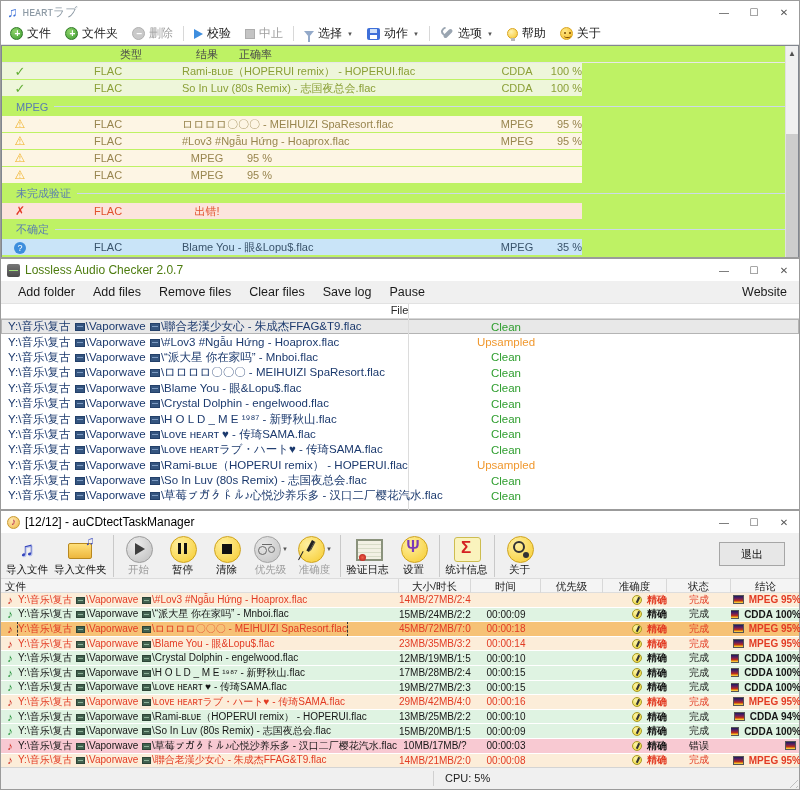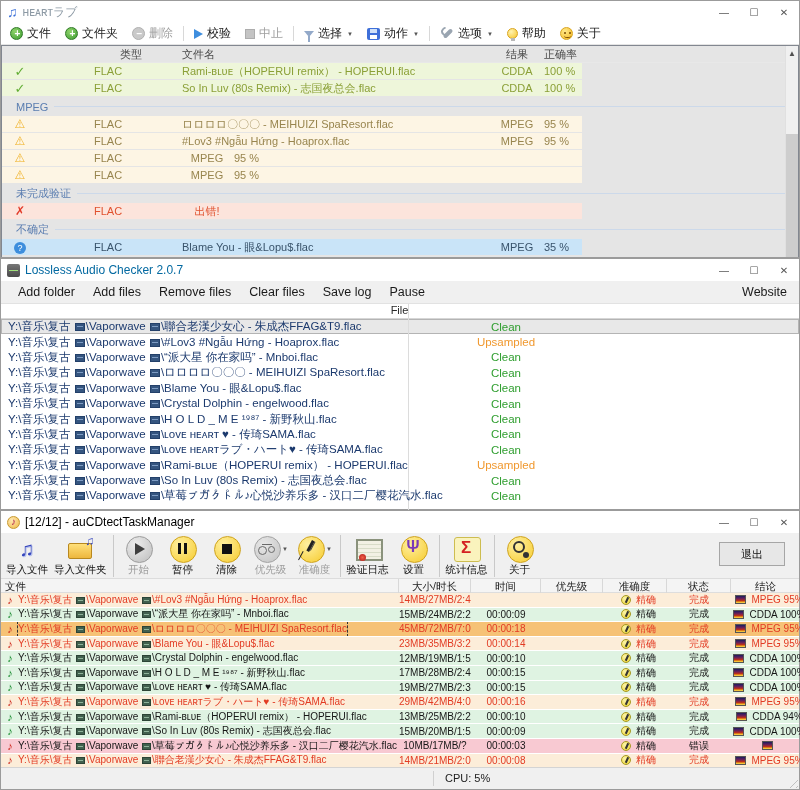--- a/index.html
+++ b/index.html
@@ -8,21 +8,21 @@
 
   .win { position:absolute; left:0; width:800px; background:#fff; border:1px solid #9b9b9b; }
   .win1 { top:0; height:258px; }
   .win2 { top:258px; height:252px; }
   .win3 { top:510px; height:280px; }
 
   
   .titlebar { height:22px; display:flex; align-items:center; background:#fff; padding-left:6px; font-size:12px; position:relative; }
   .titlebar .ttl { margin-left:5px; }
   .win1 .ttl { color:#8d9aa5; }
-  .win2 .ttl { color:#0369a1; }
+  .win2 .ttl { color:#4d7c0f; }
   .win3 .ttl { color:#000; }
   .wctl { position:absolute; right:0; top:0; height:22px; display:flex; }
   .wbtn { width:30px; height:22px; display:flex; align-items:center; justify-content:center; font-size:10px; color:#555; }
 
   .ticon-note { color:#3a6fd8; font-size:14px; line-height:14px; }
   .ticon-lac { width:13px; height:13px; background:linear-gradient(#777,#4a4a4a); border-radius:2px; position:relative; }
   .ticon-lac::after { content:""; position:absolute; left:2px; top:6px; width:9px; height:3px; border-top:1px solid #9fe07a; }
   .ticon-aucd { width:13px; height:13px; border-radius:50%; background:radial-gradient(circle at 35% 30%,#ffe9b0,#f0b84a); border:1px solid #c89a30; position:relative; }
   .ticon-aucd::after { content:"♪"; position:absolute; left:3px; top:-1px; font-size:10px; color:#b02050; }
 
@@ -47,28 +47,28 @@
   .ic.save::after { content:""; position:absolute; left:3px; bottom:1px; width:7px; height:4px; background:#fff; }
   .ic.wrench { width:14px; height:13px; }
   .ic.wrench::before { content:""; position:absolute; left:6px; top:1px; width:4px; height:11px; background:#9aa5b1; border-radius:2px; transform:rotate(45deg); }
   .ic.wrench::after { content:""; position:absolute; left:1px; top:0; width:5px; height:5px; border:2px solid #9aa5b1; border-radius:50%; border-top-color:transparent; transform:rotate(45deg); }
   .ic.bulb { width:11px; height:11px; border-radius:50%; background:radial-gradient(circle at 35% 30%,#fff3b0,#f7c52c); border:1px solid #d9a41e; }
   .ic.bulb::after { content:""; position:absolute; left:3px; bottom:-3px; width:4px; height:3px; background:#b9b9b9; }
   .ic.smiley { width:13px; height:13px; border-radius:50%; background:radial-gradient(circle at 35% 30%,#ffe98a,#f5b81f); border:1px solid #d9a41e; }
   .ic.smiley::before { content:""; position:absolute; left:3px; top:4px; width:2px; height:2px; border-radius:50%; background:#7a4a00; box-shadow:5px 0 0 #7a4a00; }
   .ic.smiley::after { content:""; position:absolute; left:3px; top:5px; width:7px; height:4px; border-bottom:1px solid #7a4a00; border-radius:50%; }
 
-  .table1 { position:absolute; left:0; top:44px; right:0; bottom:0; border:1px solid #828790; border-bottom:none; background:#e5e5e5; overflow:hidden; }
+  .table1 { position:absolute; left:0; top:44px; right:0; bottom:0; border:1px solid #828790; border-bottom:none; background:#bef264; overflow:hidden; }
   .t1head { display:flex; height:17px; align-items:center; font-size:11px; color:#4a4a4a; border-bottom:1px solid #e8e8e8; }
   .t1c-icon { flex:0 0 36px; text-align:center; }
   .t1c-type { flex:0 0 142px; padding-left:56px; }
   .t1head .t1c-type { padding-left:82px; }
   .t1c-name { flex:0 0 310px; padding-left:2px; overflow:hidden; white-space:nowrap; }
   .t1c-result { flex:0 0 54px; text-align:center; }
-  .t1c-rate { flex:0 0 38px; text-align:left; }
+  .t1c-rate { flex:0 0 38px; text-align:right; }
   .t1row { display:flex; width:580px; height:16px; margin-bottom:1px; align-items:center; font-size:11px; white-space:nowrap; }
   .t1row.ok { background:#eef6da; color:#8ba037; }
   .t1row.warn { background:#fdf5e4; color:#98854e; }
   .t1row.error { background:#fce4dc; color:#e0512e; }
   .t1row.unknown { background:#c9e4f8; color:#39536b; }
   .ri-check { color:#61ad33; font-weight:bold; font-size:13px; }
   .ri-warn { color:#efae1d; font-size:12px; }
   .ri-x { color:#e23a28; font-weight:bold; font-size:12px; }
   .ri-q { display:inline-block; width:12px; height:12px; border-radius:50%; background:#3d8edd; color:#fff; font-size:9px; line-height:12px; text-align:center; }
   .t1group { display:flex; align-items:center; height:13px; margin:4px 0 3px 0; font-size:11px; color:#5a7db0; }
@@ -132,21 +132,21 @@
   .t3row.cdda { background:#dff3e2; color:#161616; }
   .t3row.selrow { background:#f6c276; color:#e23b23; }
   .t3row.error { background:#f8c9d2; color:#161616; }
   .t3cell { overflow:hidden; text-align:center; }
   .t3cell.file { text-align:left; display:flex; align-items:center; padding-left:3px; }
   .t3row.selrow .filewrap { outline:1px dashed #333; outline-offset:0px; }
   .clef { width:12px; text-align:center; font-weight:bold; font-size:11px; margin-right:2px; flex:none; }
   .clef.red { color:#cc2418; } .clef.green { color:#188a2e; }
   .t3row .disk-icon { background:#41604e; border-color:#2c4436; width:9px; height:7px; }
   .t3row .disk-icon::after { border-top-color:#8fb49a; }
-  .acc-cell, .verdict-cell { display:flex; align-items:center; justify-content:center; padding-left:7px; gap:5px; }
+  .acc-cell, .verdict-cell { display:flex; align-items:center; justify-content:flex-end; padding-left:7px; gap:5px;font-weight:bold; }
   .mic-ic { width:10px; height:10px; border-radius:50%; background:radial-gradient(circle at 35% 30%,#fbf3a8,#edd52e); border:1px solid #a89a20; position:relative; flex:none; }
   .mic-ic::after { content:""; position:absolute; left:4px; top:1px; width:2px; height:6px; background:#333; transform:rotate(25deg); }
   .grad-ic { width:11px; height:9px; border:1px solid #555; flex:none; background:linear-gradient(180deg,#1c1c60 0%,#6c2058 38%,#c03018 68%,#f0a818 86%,#f8e060 100%); }
   .statusbar3 { position:absolute; left:0; right:0; bottom:0; height:22px; background:#f0f0f0; border-top:1px solid #d4d4d4; font-size:11px; color:#222; }
   .statusbar3 .divider { position:absolute; left:432px; top:3px; bottom:3px; width:1px; background:#d0d0d0; }
   .statusbar3 .cpu { position:absolute; left:444px; top:4px; }
   .statusbar3 .grip { position:absolute; right:1px; bottom:1px; width:12px; height:12px; background:repeating-linear-gradient(135deg,transparent 0 3px,#c0c0c0 3px 4px); clip-path:polygon(100% 0,100% 100%,0 100%); }
 </style>
 </head>
 <body>
@@ -208,21 +208,20 @@
         </span>
         <span class="tb1-item">
           <span class="ic smiley"></span>
           <span>关于</span>
         </span>
       </div>
     <div class="table1">
       <div class="t1head">
         <span class="t1c-icon"></span>
         <span class="t1c-type">类型</span>
-        <span class="t1c-name">文件名</span>
         <span class="t1c-result">结果</span>
         <span class="t1c-rate">正确率</span>
       </div>
       <div id="w1rows">
           <div class="t1row ok">
             <span class="t1c-icon"><span class="ri-check">✓</span></span>
             <span class="t1c-type">FLAC</span>
             <span class="t1c-name">Rami-ʙʟᴜᴇ（HOPERUI remix） - HOPERUI.flac</span>
             <span class="t1c-result">CDDA</span>
             <span class="t1c-rate">100 %</span>

